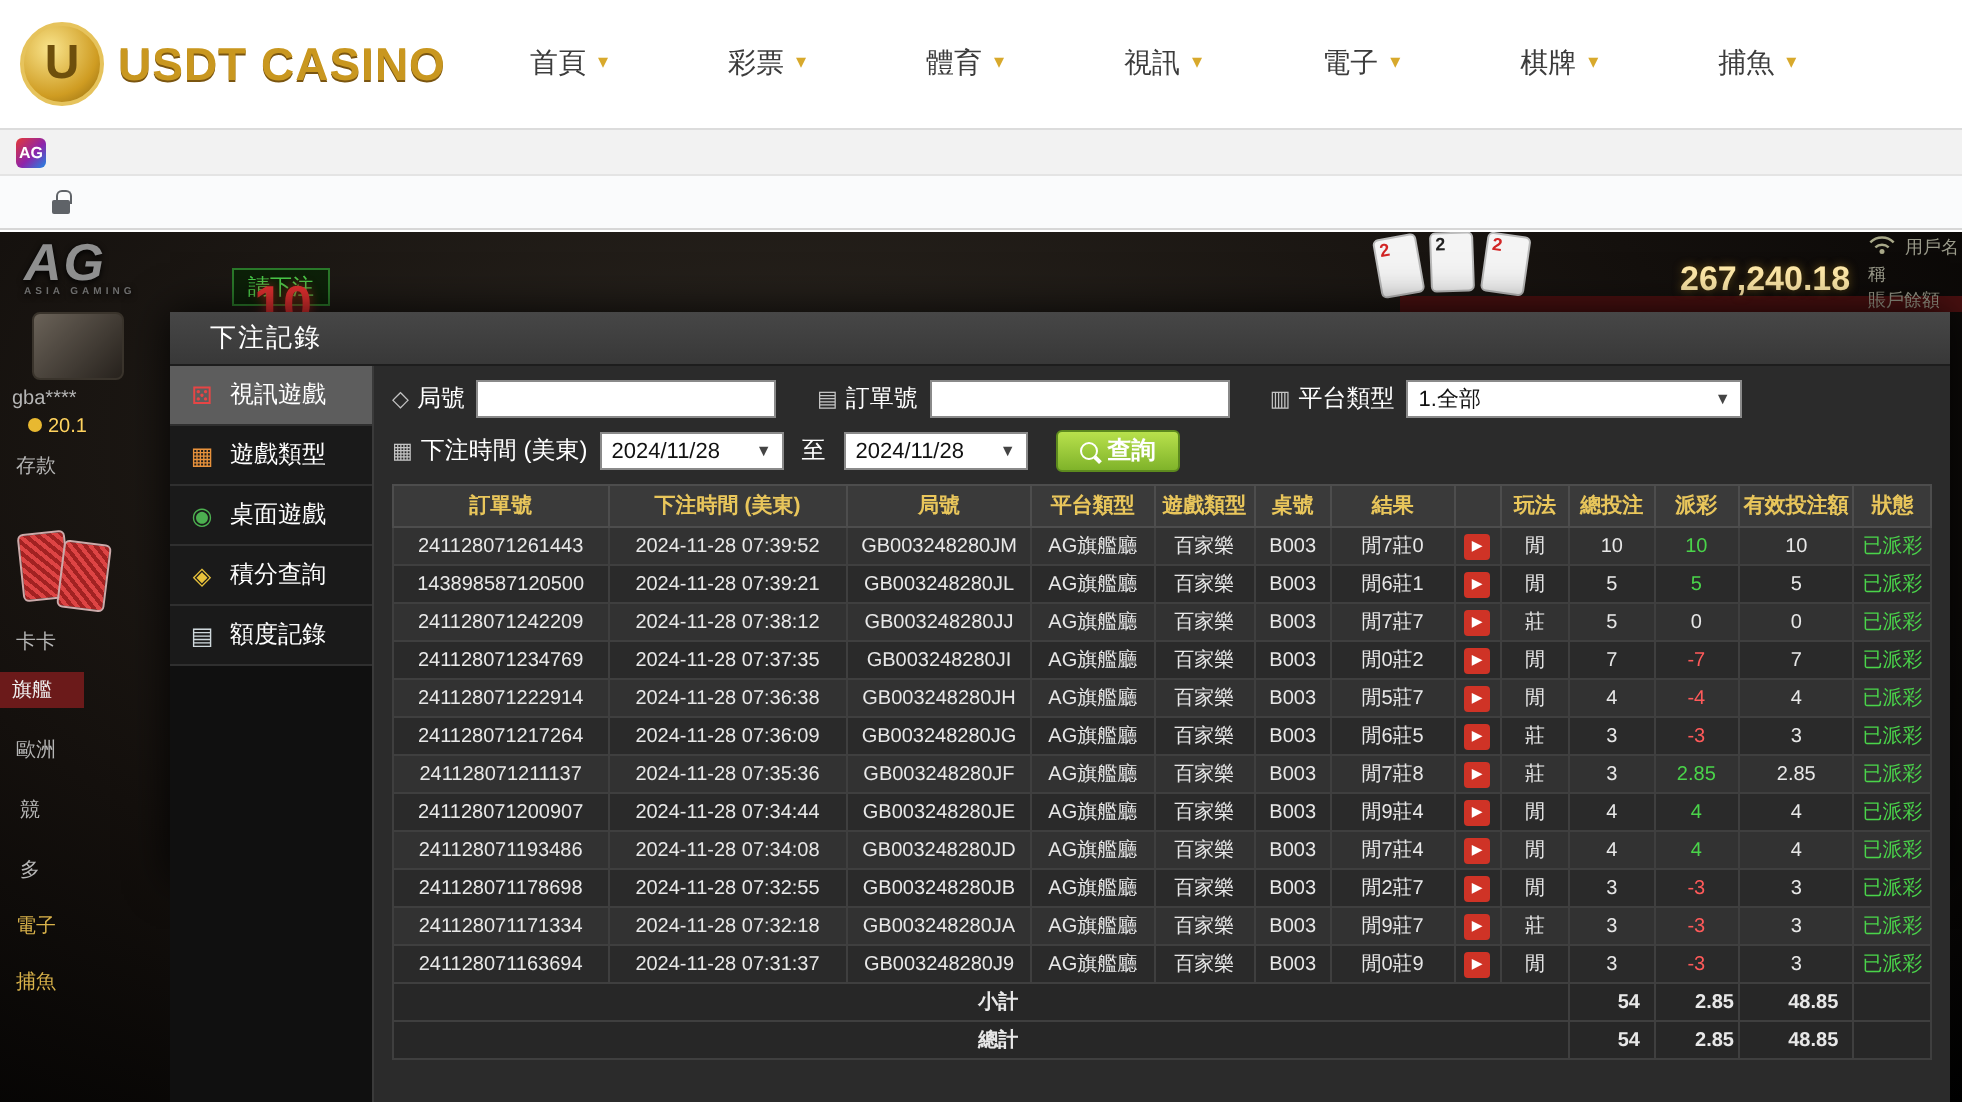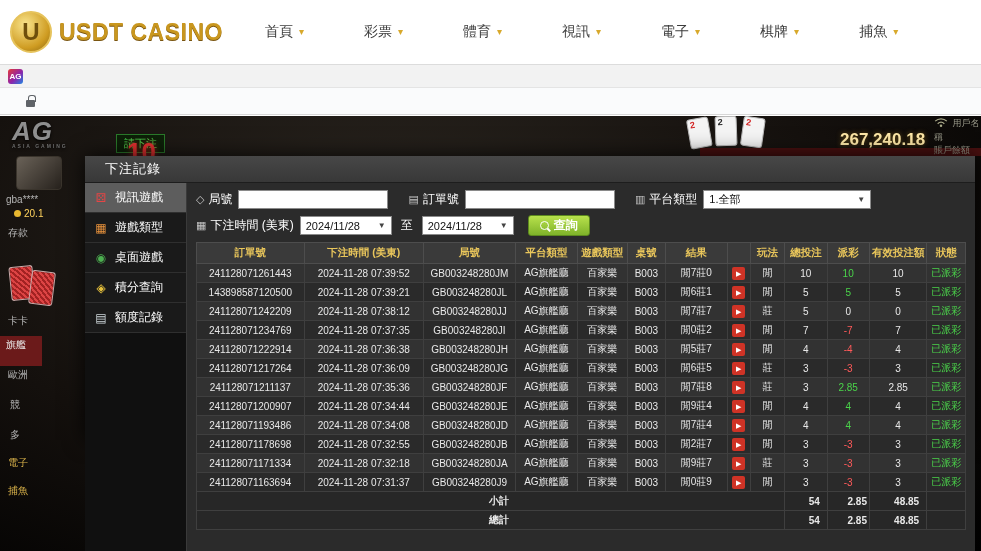--- a/index.html
+++ b/index.html
@@ -69,21 +69,21 @@
   .mini-cards { position:absolute; left:10px; top:150px; width:60px; height:46px; }
   .mini-card { position:absolute; width:24px; height:34px; border:1px solid #caa; border-radius:3px;
     background:repeating-linear-gradient(45deg,#a22222 0 2px,#d44 2px 4px); }
   .mini-card:nth-child(1){ transform:rotate(-6deg); }
   .mini-card:nth-child(2){ left:20px; top:5px; transform:rotate(7deg); }
   .frags div { position:absolute; font-size:10px; color:#b5b5b5; white-space:nowrap; }
   .frags .frag-gold { color:#d9b24a; }
   .frags .frag-balance { color:#ffd35e;text-align:right; }
   .frags .frag-balance::before { content:""; display:inline-block; width:7px; height:7px; border-radius:50%;
     background:#e8b830; margin-right:3px; }
-  .frags .frag-chip { background:#6b1a1a; color:#eee; padding:2px 16px 14px 6px; }
+  .frags .frag-chip { background:#6b1a1a; color:#eee; padding:2px 16px 2px 6px; }
   .frags div:nth-child(1){ left:6px;  top:78px; }
   .frags div:nth-child(2){ left:14px; top:92px; }
   .frags div:nth-child(3){ left:8px;  top:110px; }
   .frags div:nth-child(4){ left:8px;  top:198px; }
   .frags div:nth-child(5){ left:0;    top:220px; }
   .frags div:nth-child(6){ left:8px;  top:252px; }
   .frags div:nth-child(7){ left:10px; top:282px; }
   .frags div:nth-child(8){ left:10px; top:312px; }
   .frags div:nth-child(9){ left:8px;  top:340px; }
   .frags div:nth-child(10){ left:8px; top:368px; }

